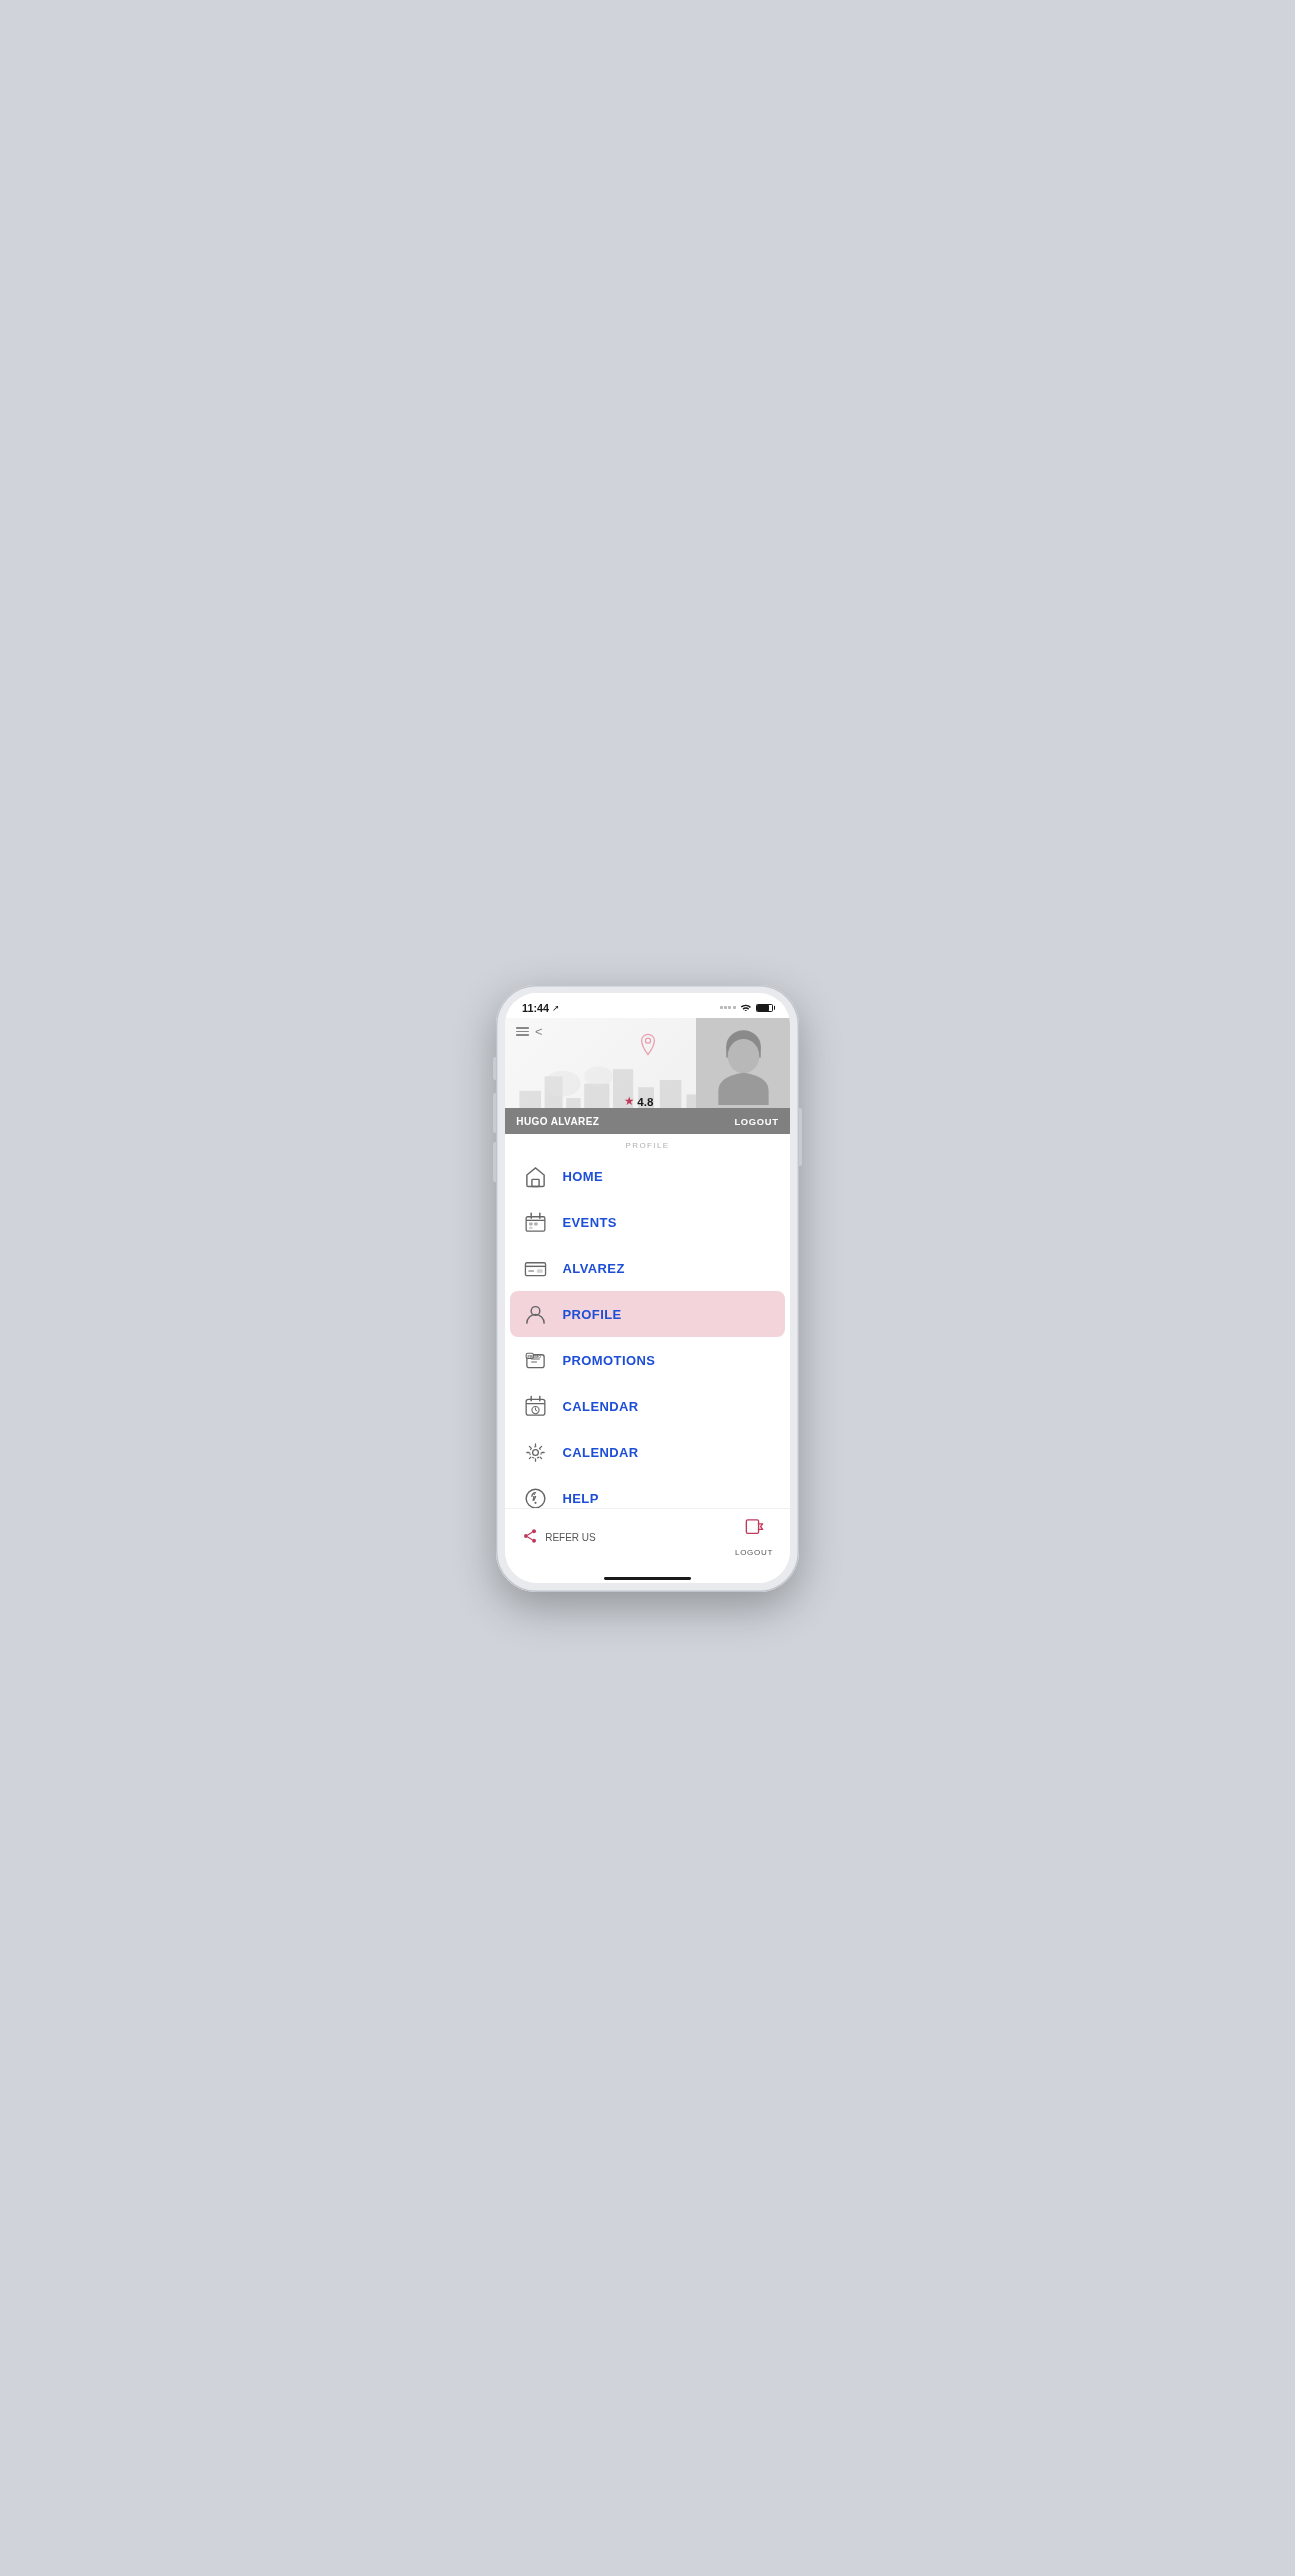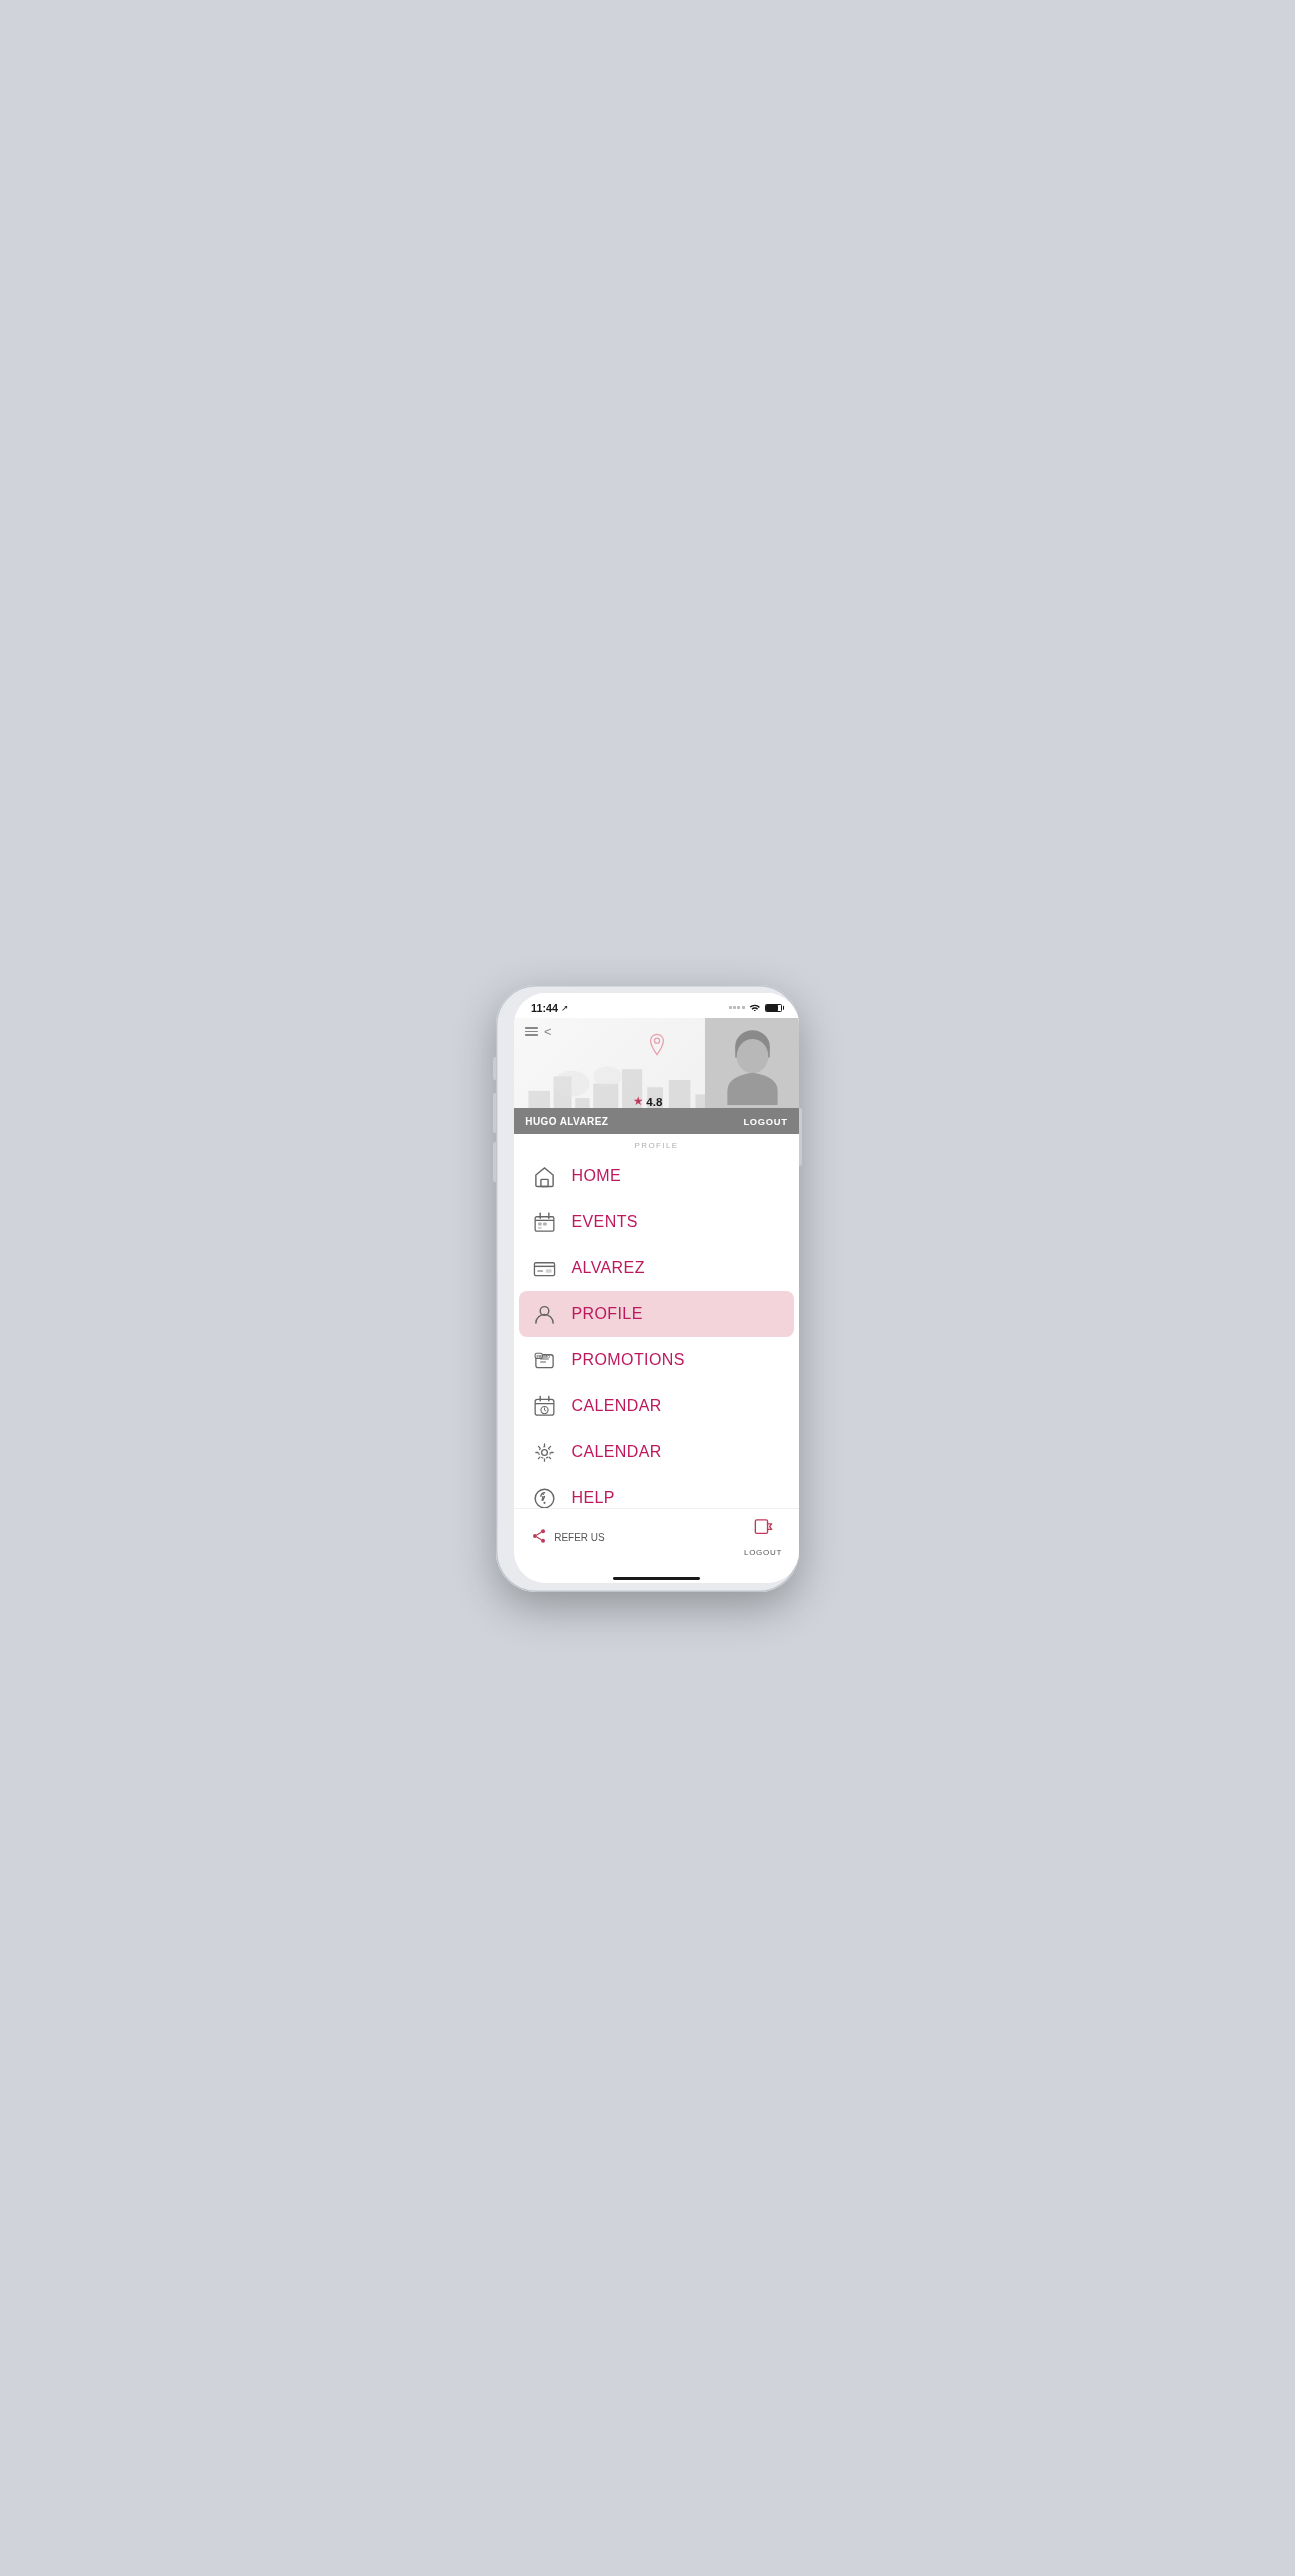--- a/index.html
+++ b/index.html
@@ -22,21 +22,20 @@
     }
     .phone-screen {
       width: 100%;
       height: 100%;
       background: #fff;
       border-radius: 32px;
       overflow: hidden;
       position: relative;
       display: flex;
       flex-direction: column;
-      margin-left: 9px;
     }
     
     .status-bar {
       display: flex;
       justify-content: space-between;
       align-items: center;
       padding: 8.7px 17.3px 4.3px;
       background: #fff;
       flex-shrink: 0;
       z-index: 10;
@@ -183,23 +182,23 @@
       margin: 0 -5.8px;
       padding: 10px 11.6px;
     }
     .menu-item-icon {
       width: 26px; height: 26px;
       display: flex; align-items: center; justify-content: center;
       flex-shrink: 0;
     }
     .menu-item-icon svg { width: 23px; height: 23px; }
     .menu-item-label {
-      font-size: 16px;
-      font-weight: 400;
-      color: #be185d;
+      font-size: 13px;
+      font-weight: 700;
+      color: #1d4ed8;
       letter-spacing: 0.4px;
     }
 
     
     .bottom-bar {
       padding: 8.7px 17.3px 14.4px;
       display: flex;
       justify-content: space-between;
       align-items: center;
       border-top: 0.7px solid #f0f0f0;

